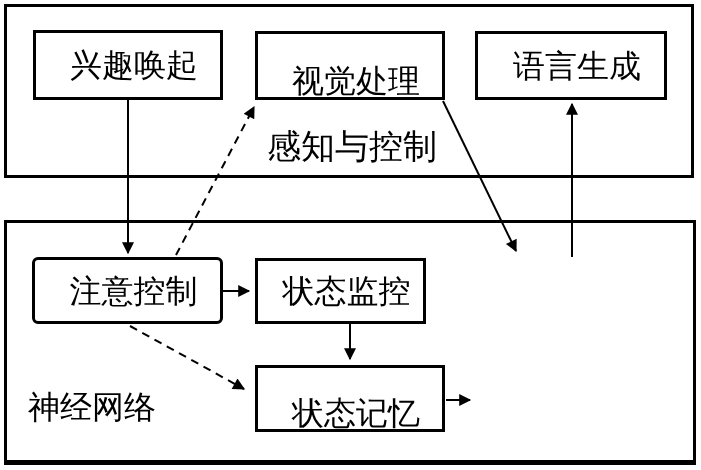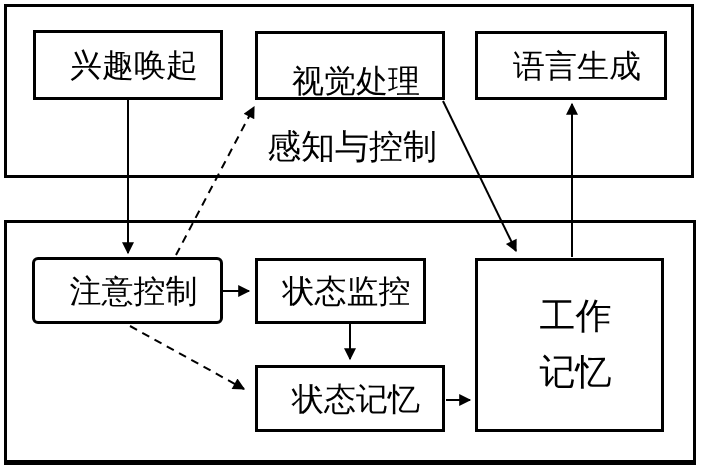--- a/index.html
+++ b/index.html
@@ -72,43 +72,40 @@
 </style>
 </head>
 <body>
 
 <div class="stage">
 
   <div class="group" style="left:4px; top:4px; width:690px; height:174px;"></div>
   <div class="group" style="left:4px; top:220px; width:692px; height:245px; border-bottom-width:5px;"></div>
 
   <div class="glabel" style="left:267px; top:118px;margin-top:12px;">感知与控制</div>
+  <div class="glabel small" style="left:28px; top:391px;">神经网络</div>
 
   <div class="node" style="left:33px; top:30px; width:190px; height:70px;">
     <span class="lbl">兴趣唤起</span>
   </div>
   <div class="node" style="left:255px; top:31px; width:190px; height:69px;align-items:flex-end;">
     <span class="lbl">视觉处理</span>
   </div>
   <div class="node" style="left:475px; top:31px; width:192px; height:69px;">
     <span class="lbl">语言生成</span>
   </div>
 
   <div class="node" style="left:32px; top:257px; width:191px; height:67px;border-radius:6px;">
     <span class="lbl">注意控制</span>
   </div>
   <div class="node" style="left:255px; top:258px; width:171px; height:66px;">
     <span class="lbl">状态监控</span>
   </div>
-  <div class="node" style="left:255px; top:365px; width:190px; height:67px;">
+  <div class="node" style="left:255px; top:365px; width:190px; height:67px;align-items:flex-end;">
     <span class="lbl">状态记忆</span>
-  </div>
-  <div class="node big" style="left:475px; top:258px; width:189px; height:174px;">
-    <span class="lbl">工作
-记忆</span>
   </div>
 
   <svg class="edges" viewBox="0 0 701 470" xmlns="http://www.w3.org/2000/svg">
     <defs>
       <marker id="ah" viewBox="0 0 10 10" refX="9" refY="5" markerWidth="15" markerHeight="12" orient="auto" markerUnits="userSpaceOnUse">
         <path d="M0,0 L10,5 L0,10 Z" fill="#000000"></path>
       </marker>
     </defs>
     <line x1="128" y1="100" x2="128" y2="253" marker-end="url(#ah)"></line>
     <line class="dashed" x1="176" y1="255" x2="254" y2="107" marker-end="url(#ah)"></line>

